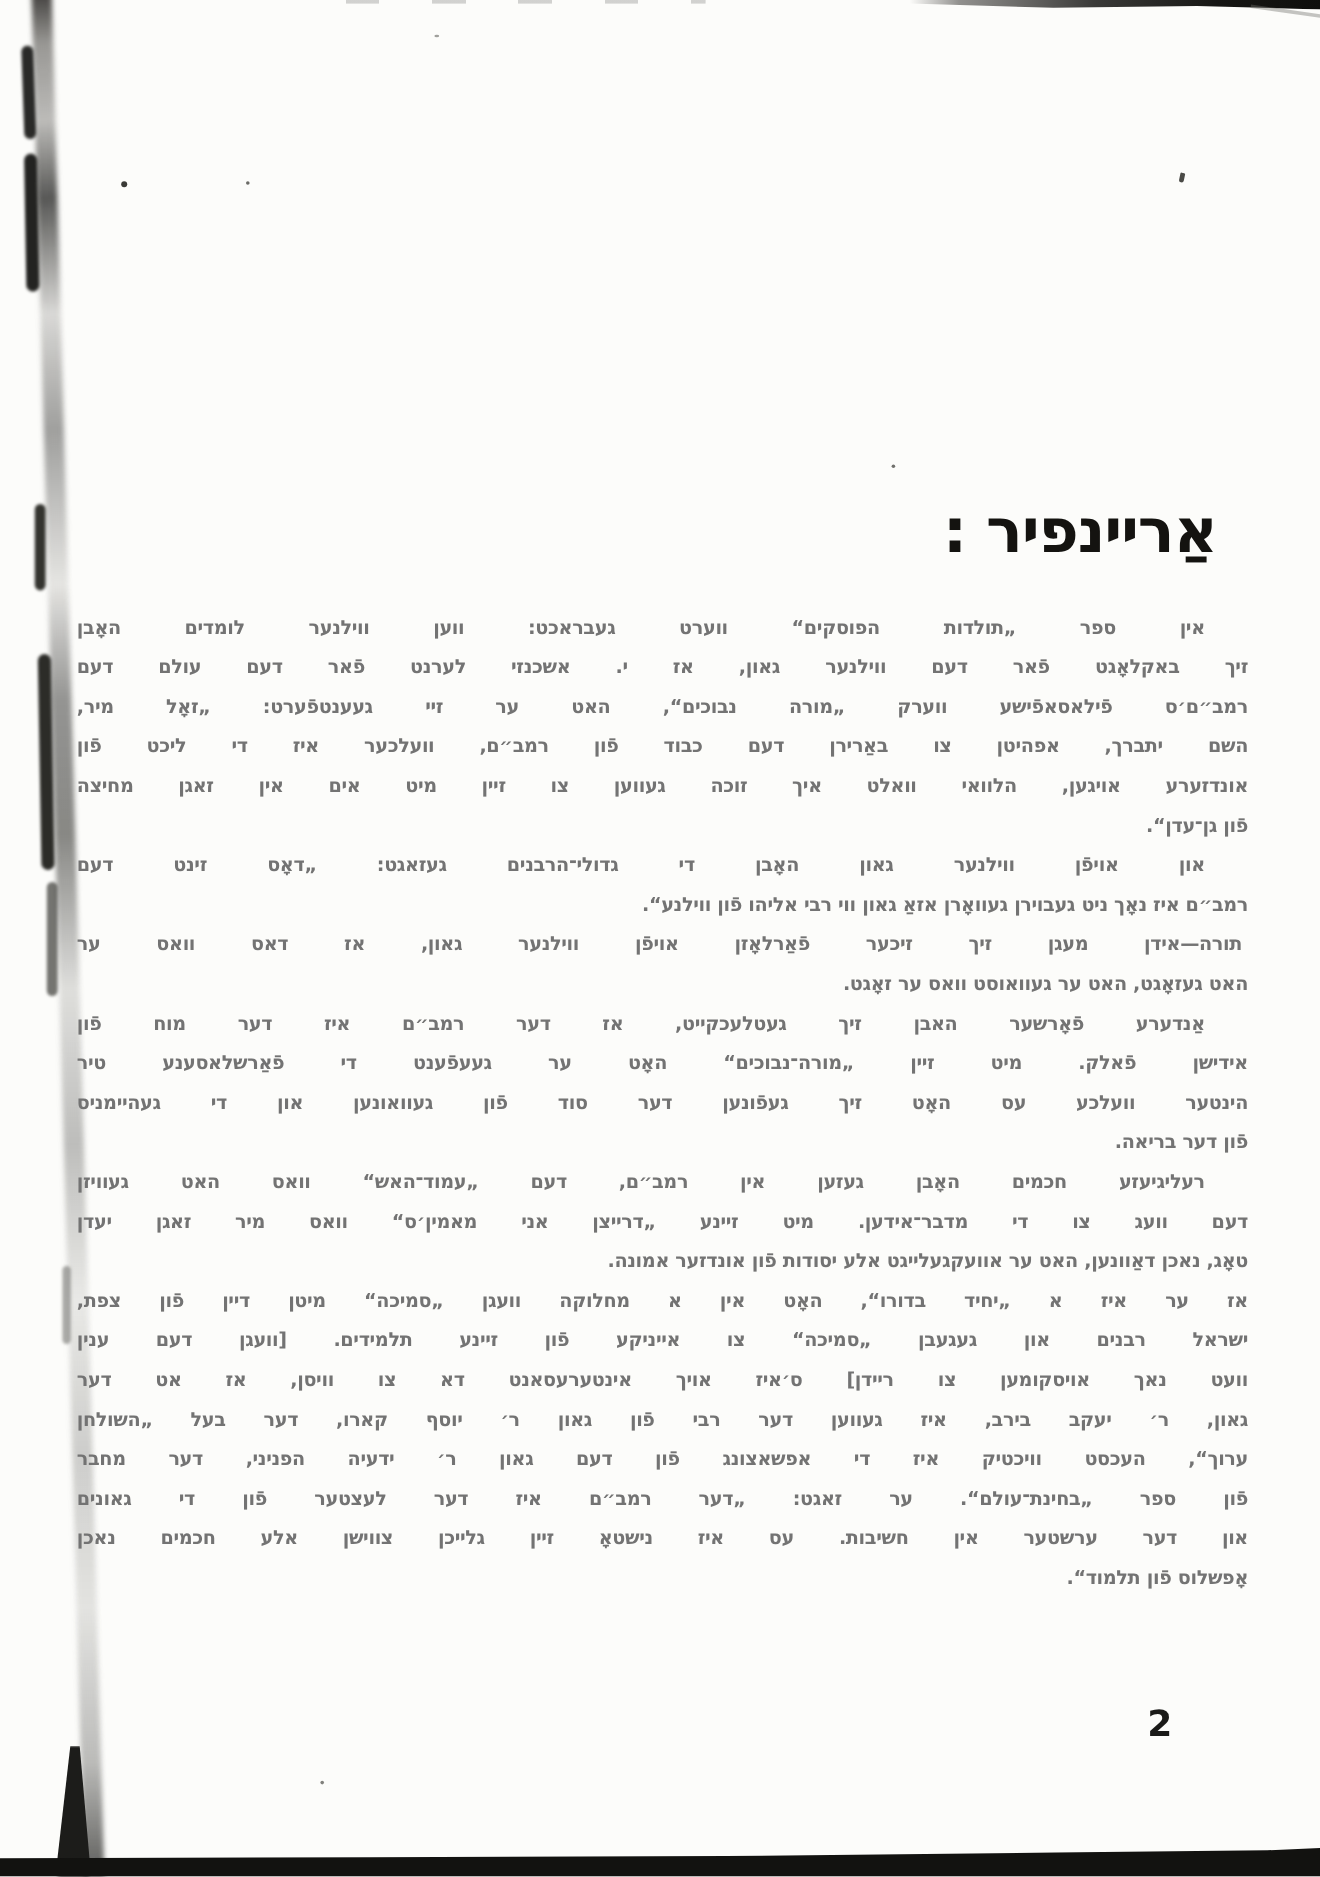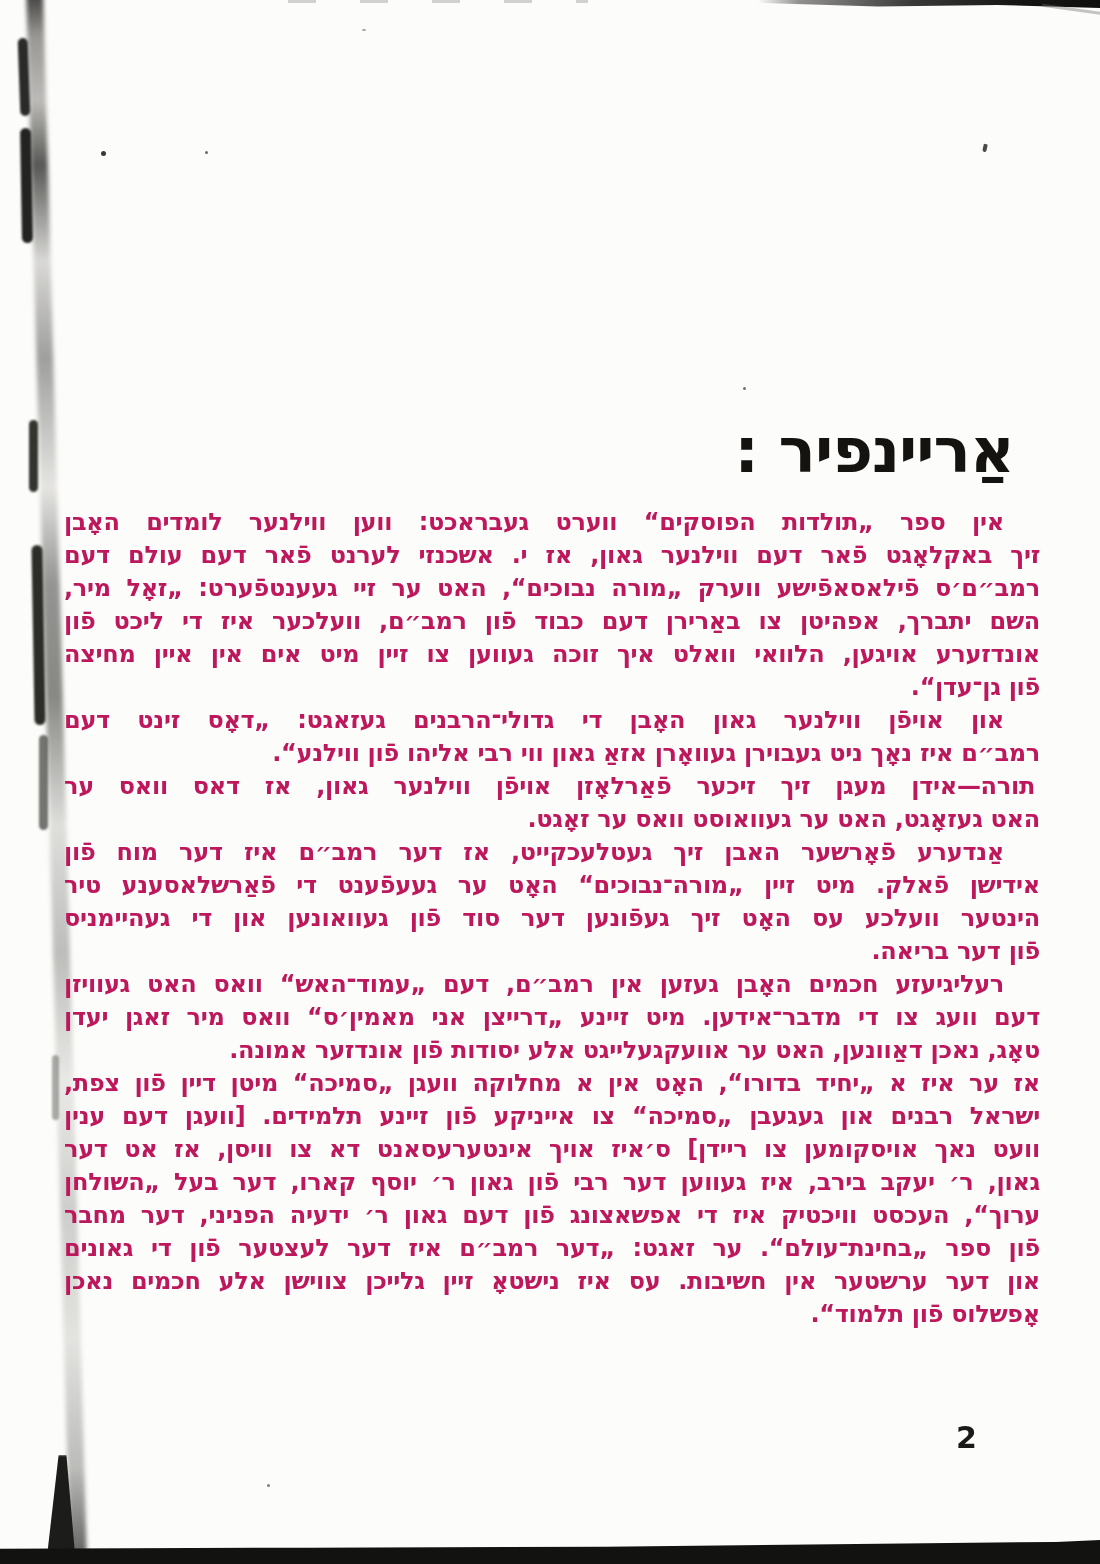--- a/index.html
+++ b/index.html
@@ -10,34 +10,34 @@
     background:#fcfcfa;
     overflow:hidden;
     direction:rtl;
     font-family:"DejaVu Sans", sans-serif;
   }
 
   
   .title {
     position:absolute;
     top:414px; right:86px;
-    font-size:62px;
+    font-size:51px;
     font-weight:bold;
     letter-spacing:-1px;
     color:#141310;
     white-space:nowrap;
   }
 
   
   .content {
     position:absolute;
     top:506px; right:60px;
     width:976px;
-    color:#be185d;
-    font-size:24px;
+    color:#737373;
+    font-size:16px;
     font-weight:bold;
     letter-spacing:-0.3px;
   }
   .para { margin:0; padding:0; }
   .ln {
     line-height:33px;
     height:33px;
     overflow:hidden;
     text-align:justify;
     text-align-last:justify;
@@ -138,21 +138,21 @@
 
   <div class="title">אַריינפיר :</div>
 
   <div class="content">
 
     <div class="para">
       <div class="ln first">אין ספר „תולדות הפוסקים“ ווערט געבראכט: ווען ווילנער לומדים האָבן</div>
       <div class="ln">זיך באקלאָגט פֿאר דעם ווילנער גאון, אז י. אשכנזי לערנט פֿאר דעם עולם דעם</div>
       <div class="ln">רמב״ם׳ס פֿילאסאפֿישע ווערק „מורה נבוכים“, האט ער זיי געענטפֿערט: „זאָל מיר,</div>
       <div class="ln">השם יתברך, אפהיטן צו באַרירן דעם כבוד פֿון רמב״ם, וועלכער איז די ליכט פֿון</div>
-      <div class="ln">אונדזערע אויגען, הלוואי וואלט איך זוכה געווען צו זיין מיט אים אין איין מחיצה</div>
+      <div class="ln">אונדזערע אויגען, הלוואי וואלט איך זוכה געווען צו זיין מיט אים אין זאגן מחיצה</div>
       <div class="ln last">פֿון גן־עדן“.</div>
     </div>
 
     <div class="para">
       <div class="ln first">און אויפֿן ווילנער גאון האָבן די גדולי־הרבנים געזאגט: „דאָס זינט דעם</div>
       <div class="ln last">רמב״ם איז נאָך ניט געבוירן געוואָרן אזאַ גאון ווי רבי אליהו פֿון ווילנע“.</div>
     </div>
 
     <div class="para">
       <div class="ln first-sm">תורה—אידן מעגן זיך זיכער פֿאַרלאָזן אויפֿן ווילנער גאון, אז דאס וואס ער</div>

